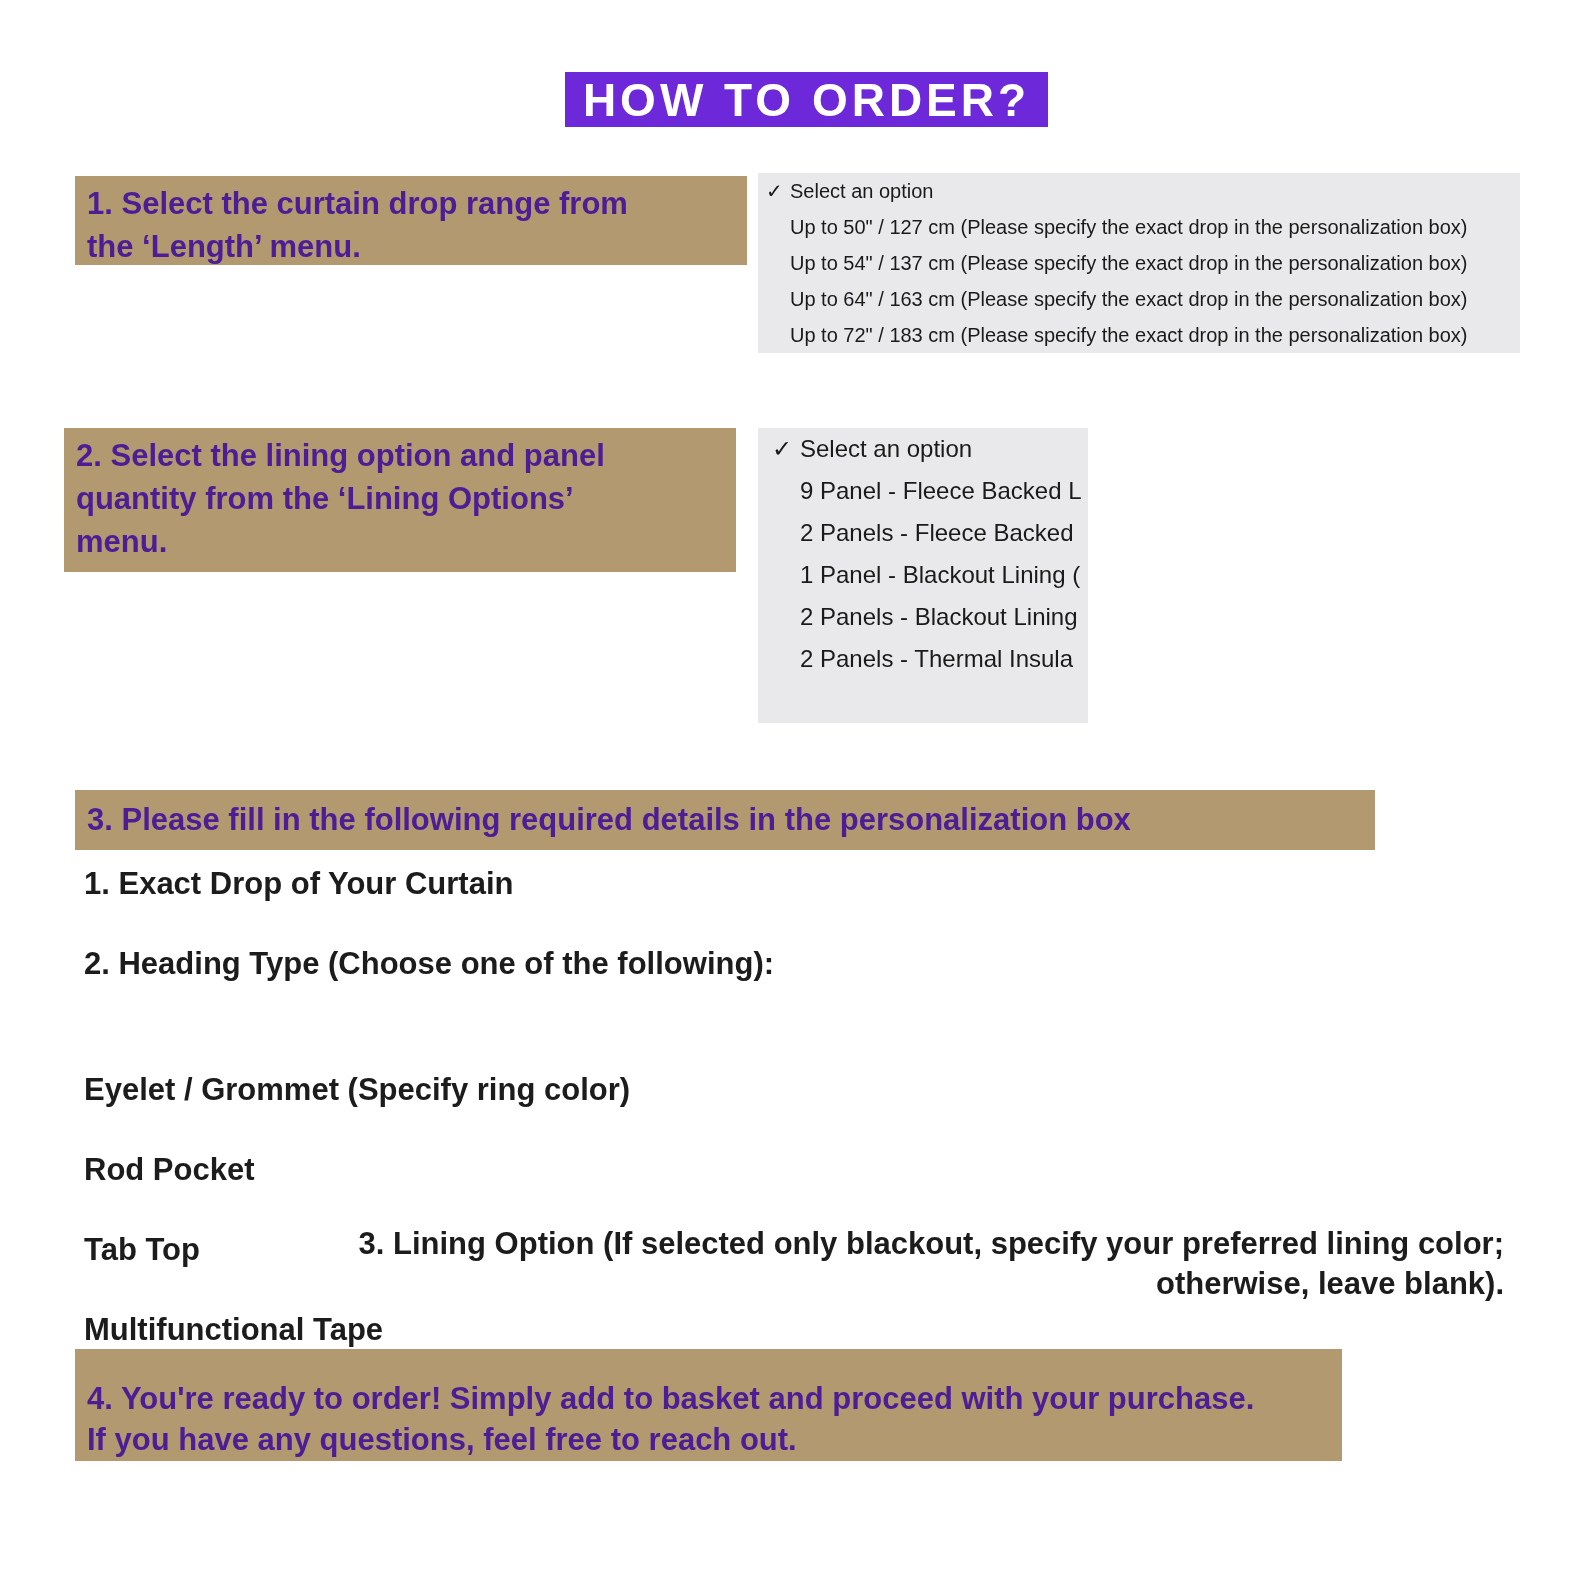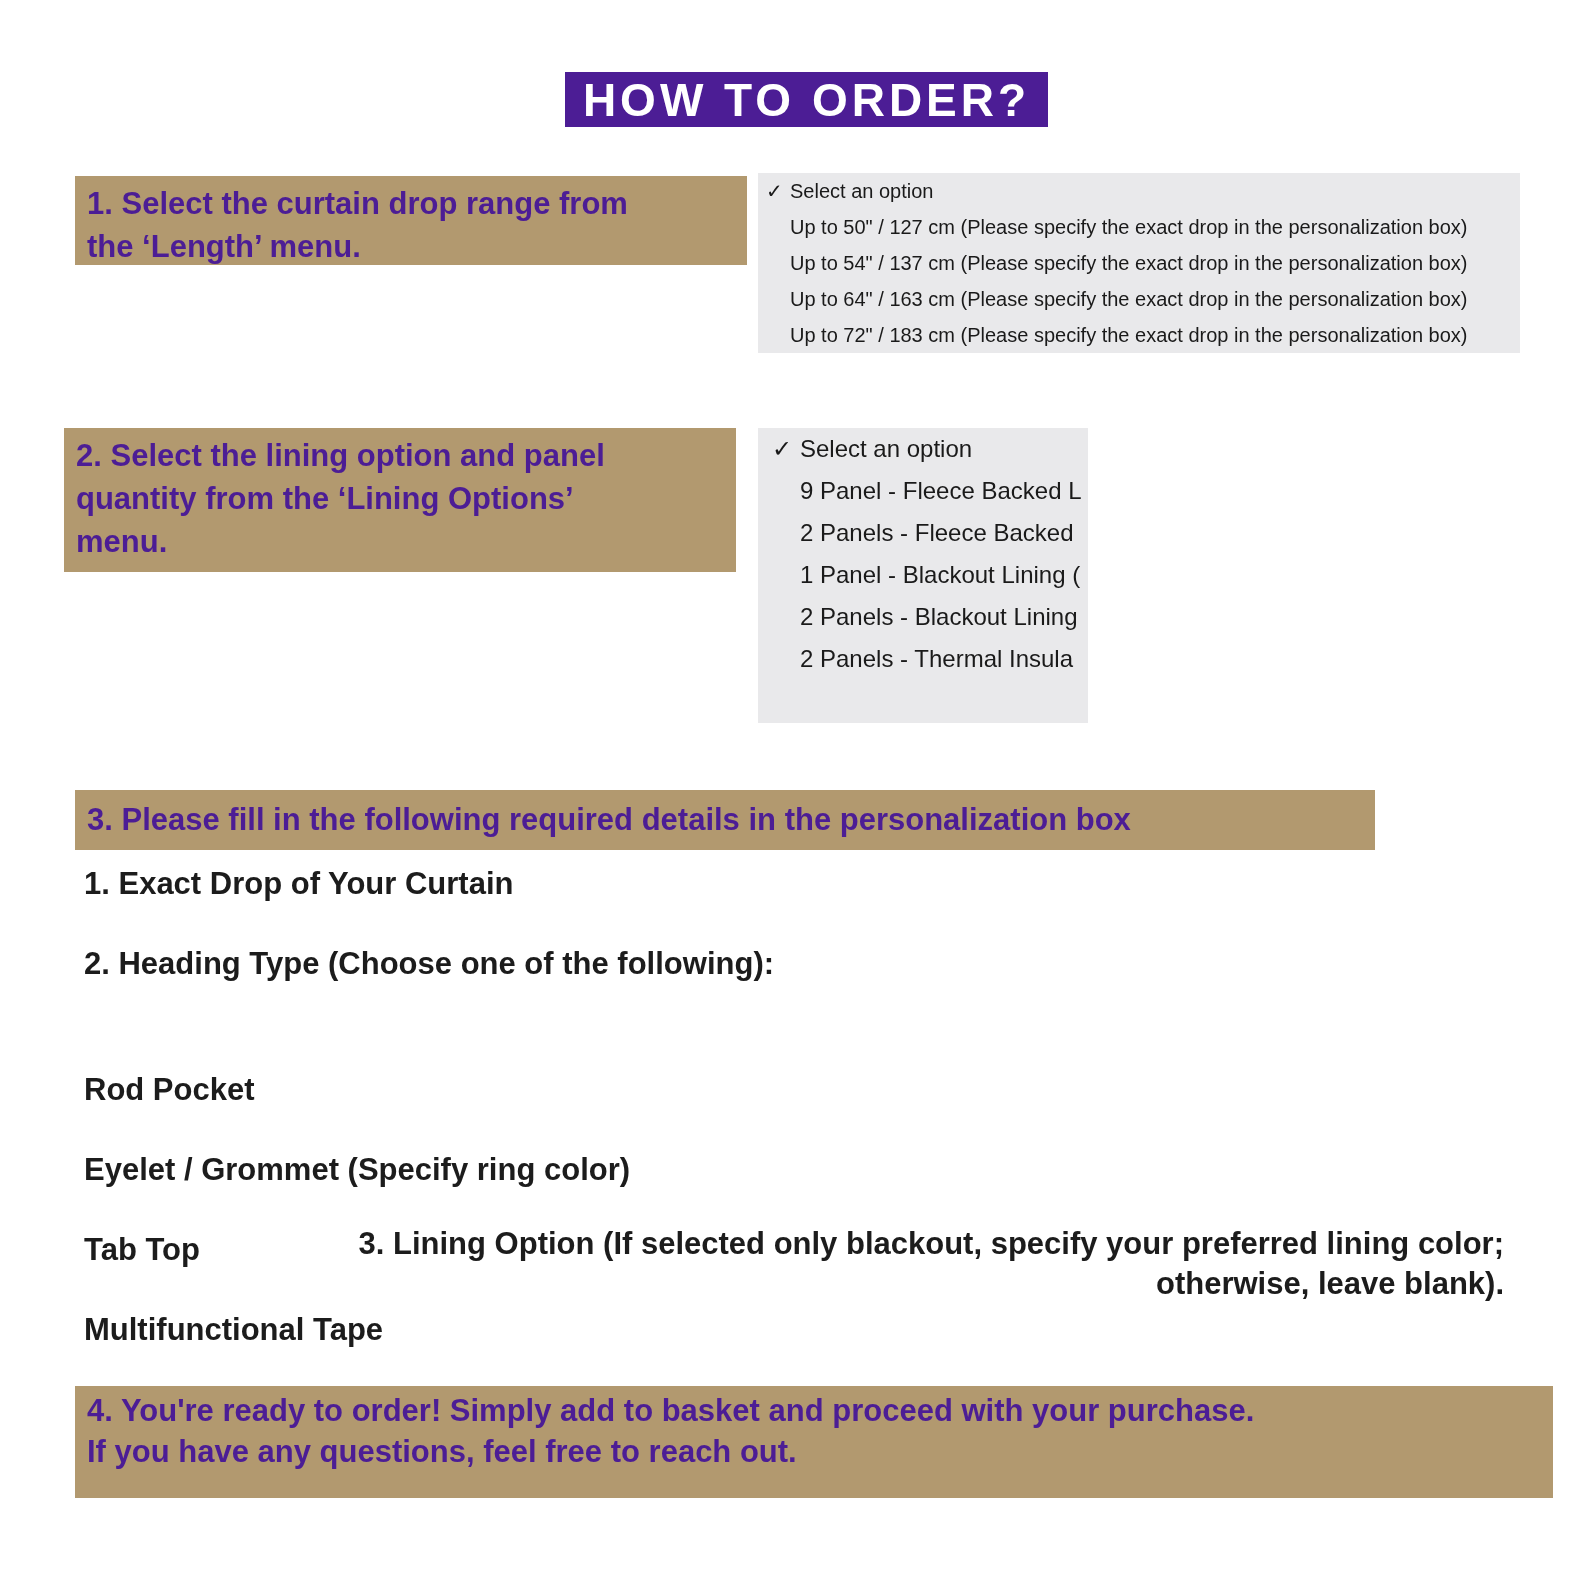--- a/index.html
+++ b/index.html
@@ -6,36 +6,36 @@
   body{
     width:1588px;height:1588px;position:relative;
     font-family:"Liberation Sans", sans-serif;
     -webkit-font-smoothing:antialiased;
   }
   .abs{position:absolute;box-sizing:border-box;}
 
   
   .title{
     left:565px;top:72px;width:483px;height:55px;
-    background:#4c1d95;color:#ffffff;
+    background:#6d28d9;color:#ffffff;
     font-size:46px;font-weight:700;letter-spacing:4px;
     display:flex;align-items:center;justify-content:center;
   }
 
   
   .step-box{
     background:#b2996f;color:#4c1d95;
     font-weight:700;font-size:31px;line-height:1.38;
     white-space:pre-line;
     padding:7px 12px 7px 12px;
   }
   .step1{left:75px;top:176px;width:672px;height:89px;}
   .step2{left:64px;top:428px;width:672px;height:144px;}
   .step3{left:75px;top:790px;width:1300px;height:60px;display:flex;align-items:center;padding-top:0;padding-bottom:0;}
-  .step4{left:75px;top:1386px;width:1478px;height:112px;line-height:1.33;padding-top:4px;}
+  .step4{left:75px;top:1349px;width:1267px;height:112px;line-height:1.33;padding-top:29px;}
 
   
   .dropdown{
     background:#e9e9eb;color:#1a1a1a;overflow:hidden;
   }
   .dd-row{display:flex;align-items:center;white-space:nowrap;}
   .dd-check{flex:0 0 auto;}
   .dd1{left:758px;top:173px;width:762px;height:180px;font-size:20px;}
   .dd1 .dd-row{height:36px;}
   .dd1 .dd-check{padding-left:8px;width:24px;}
@@ -106,22 +106,22 @@
   <div class="dd-row dd-option">
     <span>2 Panels - Thermal Insula</span>
   </div>
 </div>
 
 <div class="abs step-box step3">3. Please fill in the following required details in the personalization box</div>
 
 <div class="abs body-line pz-item1">1. Exact Drop of Your Curtain</div>
 <div class="abs body-line pz-item2">2. Heading Type (Choose one of the following):</div>
 <div class="abs body-line pz-list">
+  <div>Eyelet / Grommet (Specify ring color)</div>
   <div>Rod Pocket</div>
-  <div>Eyelet / Grommet (Specify ring color)</div>
   <div>Tab Top</div>
   <div>Multifunctional Tape</div>
 </div>
 <div class="abs body-line pz-item3">3. Lining Option (If selected only blackout, specify your preferred lining color;
 otherwise, leave blank).</div>
 
 <div class="abs step-box step4">4. You're ready to order! Simply add to basket and proceed with your purchase.
 If you have any questions, feel free to reach out.</div>
 
 </body></html>

